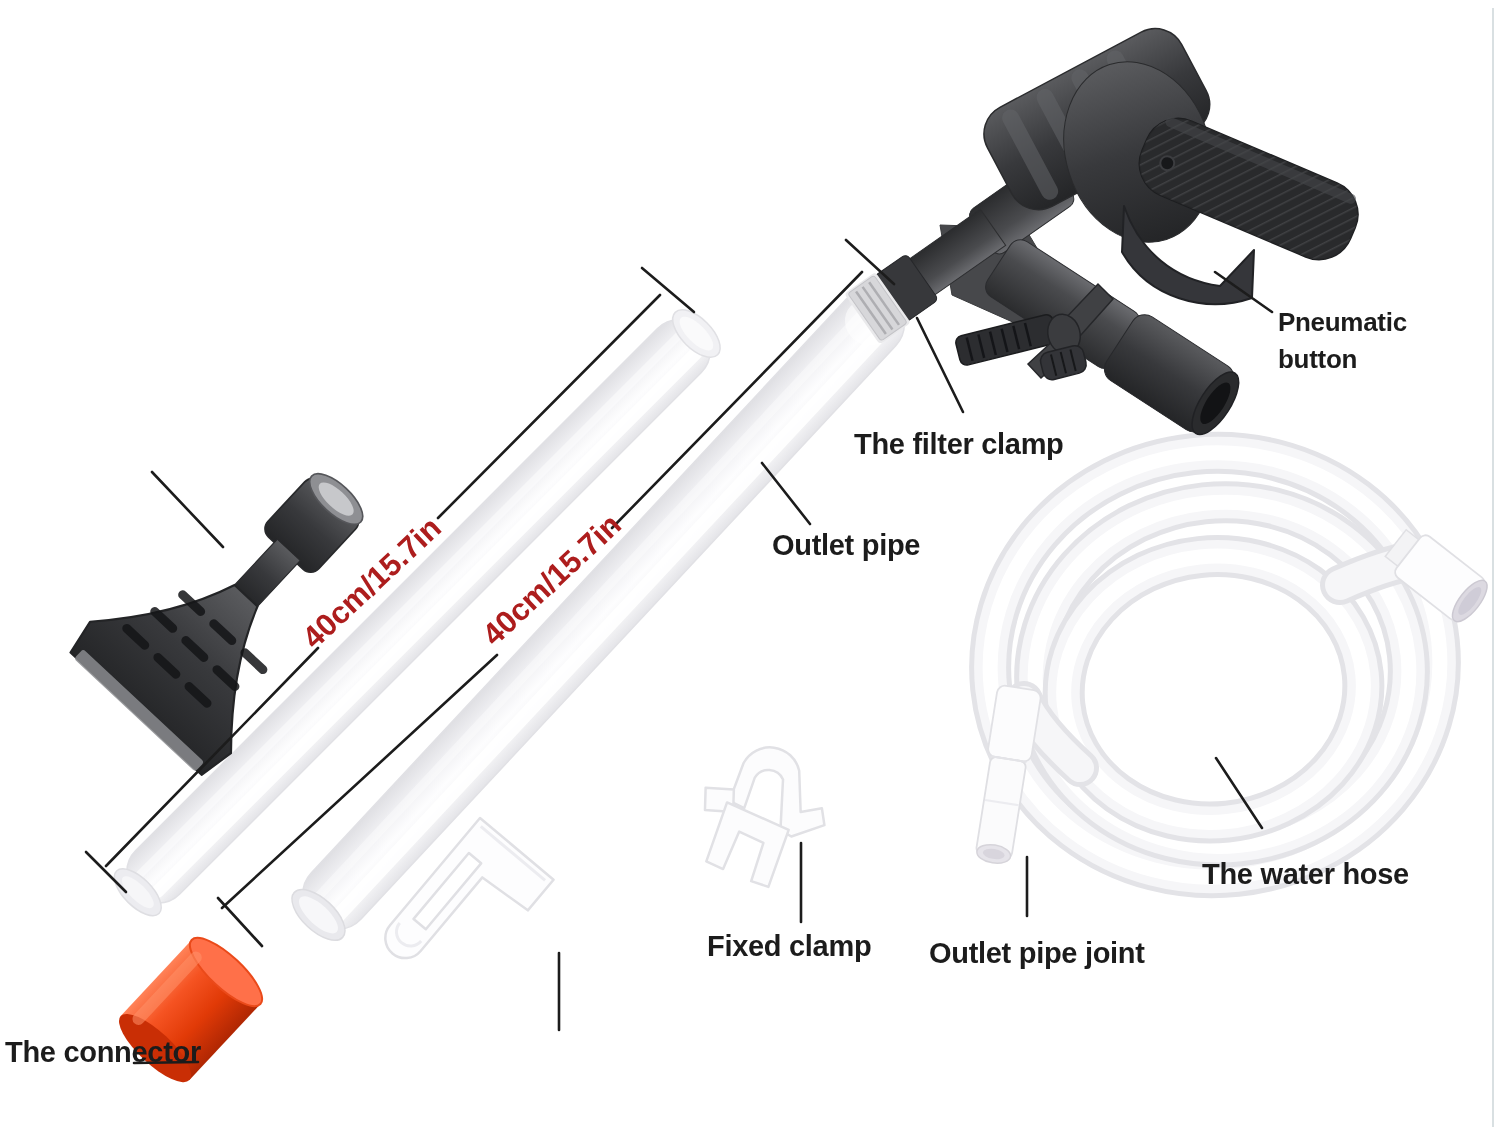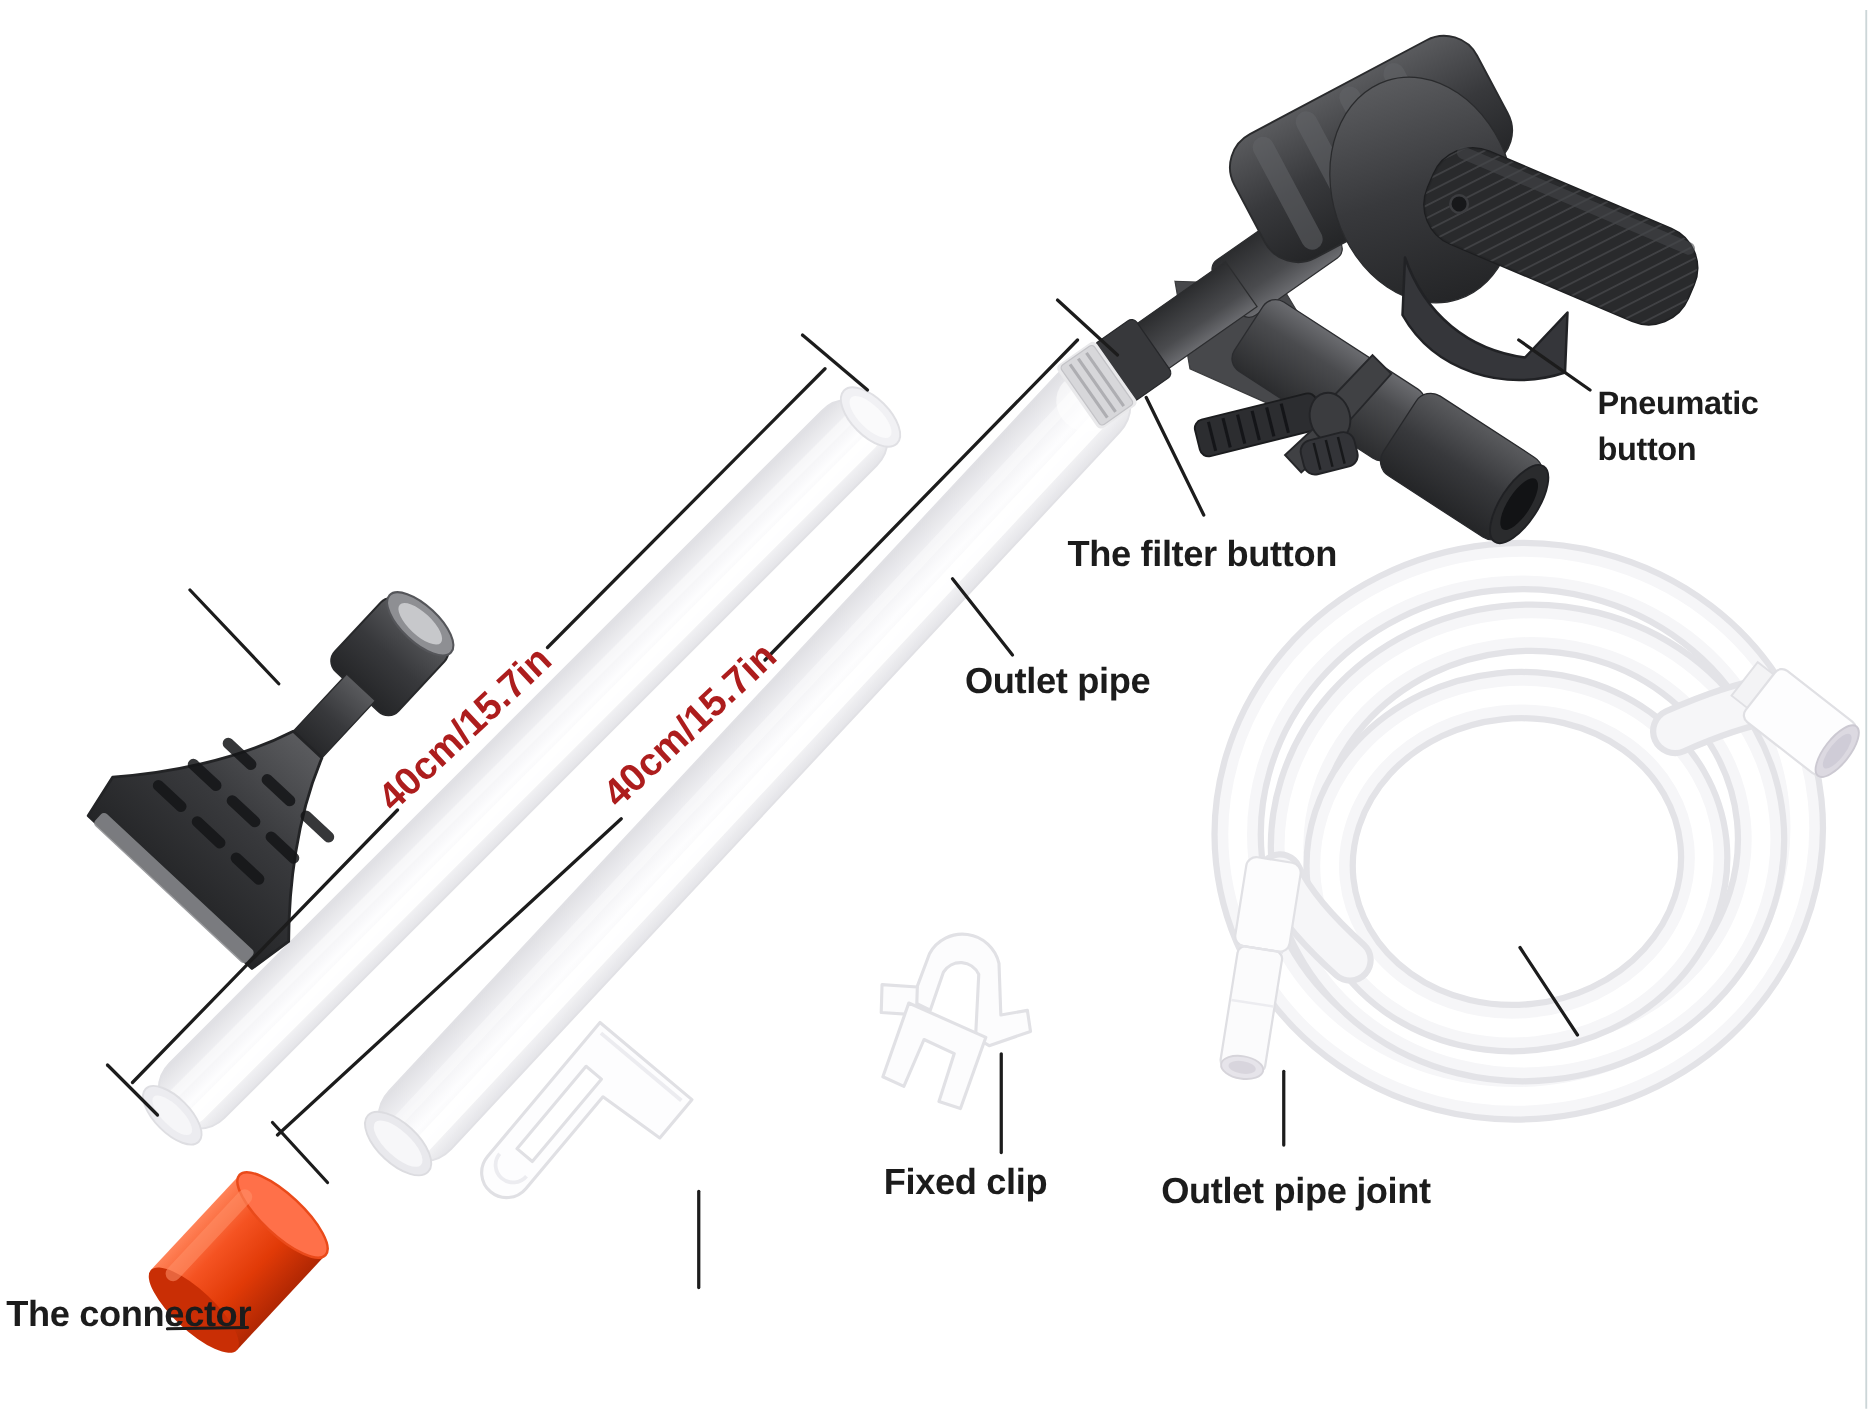--- a/index.html
+++ b/index.html
@@ -236,22 +236,23 @@
     <line class="ln" x1="801" y1="843" x2="801" y2="922"></line>
     <line class="ln" x1="1027" y1="857" x2="1027" y2="916"></line>
     <line class="ln" x1="559" y1="953" x2="559" y2="1030"></line>
     <line class="ln" x1="134" y1="1063" x2="198" y2="1062"></line>
   </g>
 
   <line x1="1493" y1="8" x2="1493" y2="1127" stroke="#ccd6d8" stroke-width="1.5"></line>
 </svg>
 
 <div class="lbl wrap" style="left:1278px;top:304px;width:185px">Pneumatic button</div>
-<div class="lbl" style="left:854px;top:427px">The filter button</div>
+<div class="lbl" style="left:854px;top:427px">The filter clamp</div>
 <div class="lbl" style="left:772px;top:528px">Outlet pipe</div>
-<div class="lbl" style="left:707px;top:929px">Fixed clip</div>
+<div class="lbl" style="left:1202px;top:857px">The water hose</div>
+<div class="lbl" style="left:707px;top:929px">Fixed clamp</div>
 <div class="lbl" style="left:929px;top:936px">Outlet pipe joint</div>
 <div class="lbl" style="left:5px;top:1035px">The connector</div>
 
 <div class="dim" style="left:262px;top:565px">40cm/15.7in</div>
 <div class="dim" style="left:442px;top:562px">40cm/15.7in</div>
 
 </div>
 
 </body></html>

